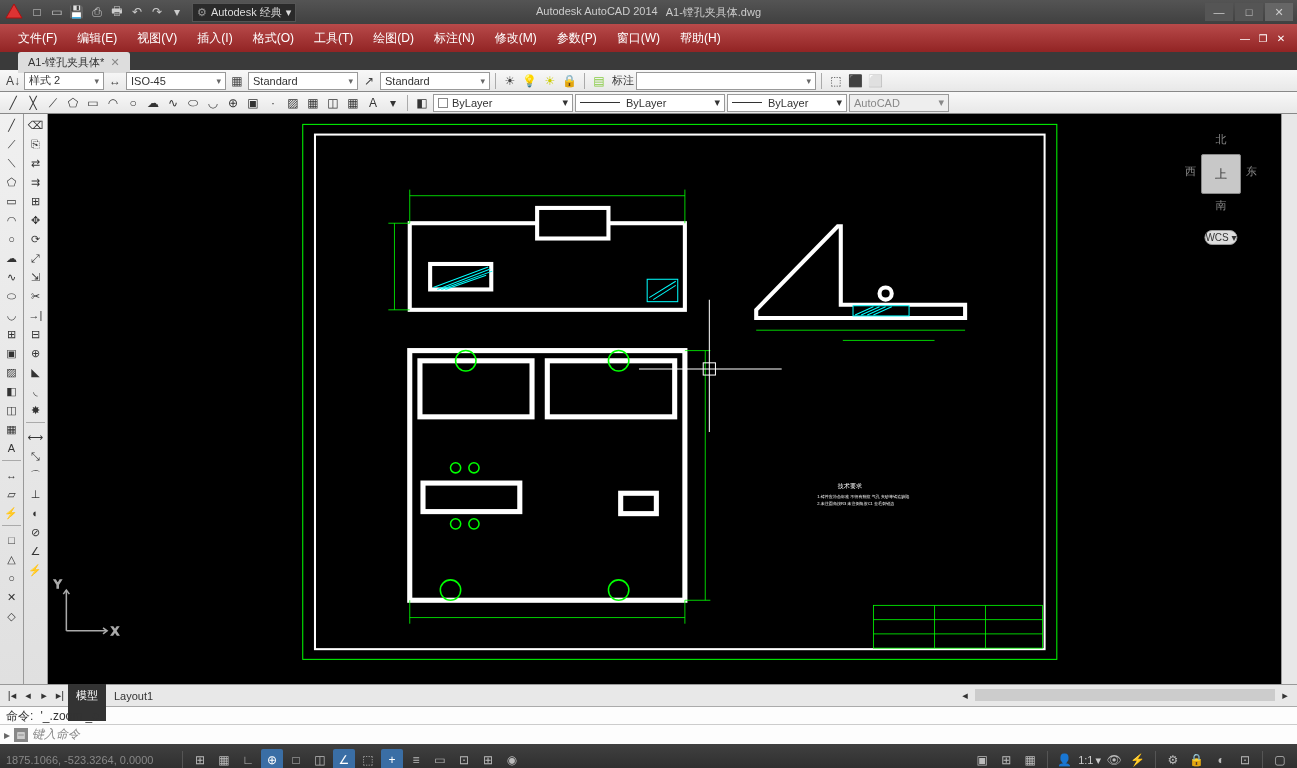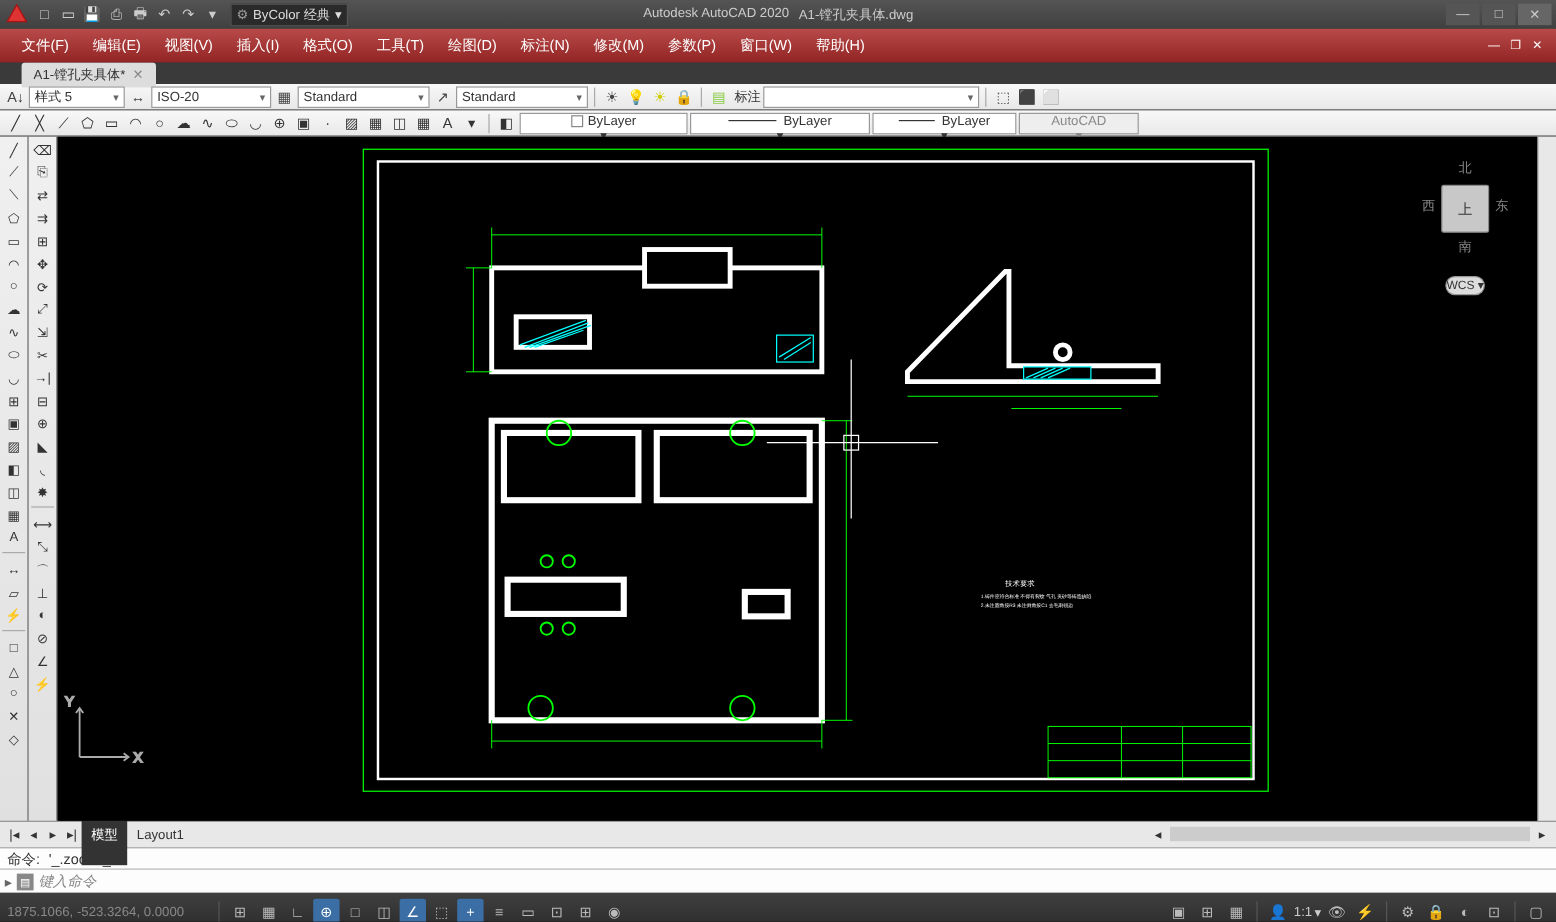--- a/index.html
+++ b/index.html
@@ -21,21 +21,21 @@
 .doc-tabs { height:18px; background:#3a3a3a; display:flex; align-items:flex-start; padding-left:18px; }
 .doc-tab { background:#ddd; color:#333; padding:3px 10px; border-radius:3px 3px 0 0; margin-right:2px; display:flex; align-items:center; gap:6px; font-size:11px; }
 .tab-x{color:#888;cursor:pointer;}
 .style-bar { height:22px; background:linear-gradient(#f8f8f8,#e8e8e8); display:flex; align-items:center; padding:0 4px; gap:2px; border-bottom:1px solid #888;}
 .sb-icon { width:18px; height:18px; display:flex; align-items:center; justify-content:center; cursor:pointer; font-size:12px; color:#444;}
 .sb-combo { background:#fff; border:1px solid #999; height:18px; padding:0 4px; font-size:11px; display:flex; align-items:center; min-width:80px; justify-content:space-between;}
 .sb-combo span:last-child{color:#666;font-size:9px;}
 .sep { width:1px; height:16px; background:#aaa; margin:0 3px;}
 .draw-bar { height:22px; background:linear-gradient(#f8f8f8,#e8e8e8); display:flex; align-items:center; padding:0 4px; gap:2px; border-bottom:1px solid #888;}
 .btn { width:18px; height:18px; display:flex; align-items:center; justify-content:center; cursor:pointer; color:#333; font-size:12px;}
-.layer-combo { background:#fff; border:1px solid #999; height:18px; padding:0 4px; font-size:11px; display:flex; align-items:center; min-width:120px; justify-content:space-between;flex-direction:column;}
+.layer-combo { background:#fff; border:1px solid #999; height:18px; padding:0 4px; font-size:11px; display:flex; align-items:center; min-width:120px; justify-content:space-between;}
 .layer-combo .sw{width:10px;height:10px;background:#fff;border:1px solid #888;margin-right:4px;}
 .main { display:flex; height:calc(100% - 24px - 22px - 22px - 22px - 22px - 22px - 14px - 50px); }
 .left-tools { width:24px; background:linear-gradient(#f0f0f0,#e0e0e0); border-right:1px solid #999; display:flex; flex-direction:column; padding:2px 0; gap:1px; overflow:hidden;}
 .left-tools2 { width:24px; background:linear-gradient(#f0f0f0,#e0e0e0); border-right:1px solid #999; display:flex; flex-direction:column; padding:2px 0; gap:1px; overflow:hidden;}
 .tool { width:20px; height:18px; margin:0 auto; display:flex; align-items:center; justify-content:center; cursor:pointer; color:#333; font-size:11px;}
 .tool-sep{height:3px;border-top:1px solid #aaa;margin:2px 2px;}
 .canvas-wrap { flex:1; background:#1a1a1a; position:relative; overflow:hidden;}
 .canvas { position:absolute; inset:0; background:#000; }
 .right-scroll { width:16px; background:#e8e8e8; border-left:1px solid #999;}
 .viewcube { position:absolute; top:8px; right:20px; width:80px; height:120px; }
@@ -77,25 +77,25 @@
     <div class="qat-btn">▭</div>
     <div class="qat-btn">💾</div>
     <div class="qat-btn">⎙</div>
     <div class="qat-btn">🖶</div>
     <div class="qat-btn">↶</div>
     <div class="qat-btn">↷</div>
     <div class="qat-btn">▾</div>
   </div>
   <div class="workspace">
     <span class="star">⚙</span>
-    <span>ByColor 经典</span>
+    <span>Autodesk 经典</span>
     <span>▾</span>
   </div>
   <div class="title-text">
-    <span>Autodesk AutoCAD 2020</span>
+    <span>Autodesk AutoCAD 2014</span>
     <span>A1-镗孔夹具体.dwg</span>
   </div>
   <div class="win-btns">
     <div class="win-btn">—</div>
     <div class="win-btn">□</div>
     <div class="win-btn close">✕</div>
   </div>
 </div>
 
 <div class="menubar">
@@ -121,26 +121,26 @@
 <div class="doc-tabs">
   <div class="doc-tab">
     <span>A1-镗孔夹具体*</span>
     <span class="tab-x">✕</span>
   </div>
 </div>
 
 <div class="style-bar">
   <div class="sb-icon">A↓</div>
   <div class="sb-combo">
-      <span>样式 5</span>
+      <span>样式 2</span>
       <span>▾</span>
     </div>
   <div class="sb-icon">↔</div>
   <div class="sb-combo" style="min-width:100px;">
-      <span>ISO-20</span>
+      <span>ISO-45</span>
       <span>▾</span>
     </div>
   <div class="sb-icon">▦</div>
   <div class="sb-combo" style="min-width:110px;">
       <span>Standard</span>
       <span>▾</span>
     </div>
   <div class="sb-icon">↗</div>
   <div class="sb-combo" style="min-width:110px;">
       <span>Standard</span>

